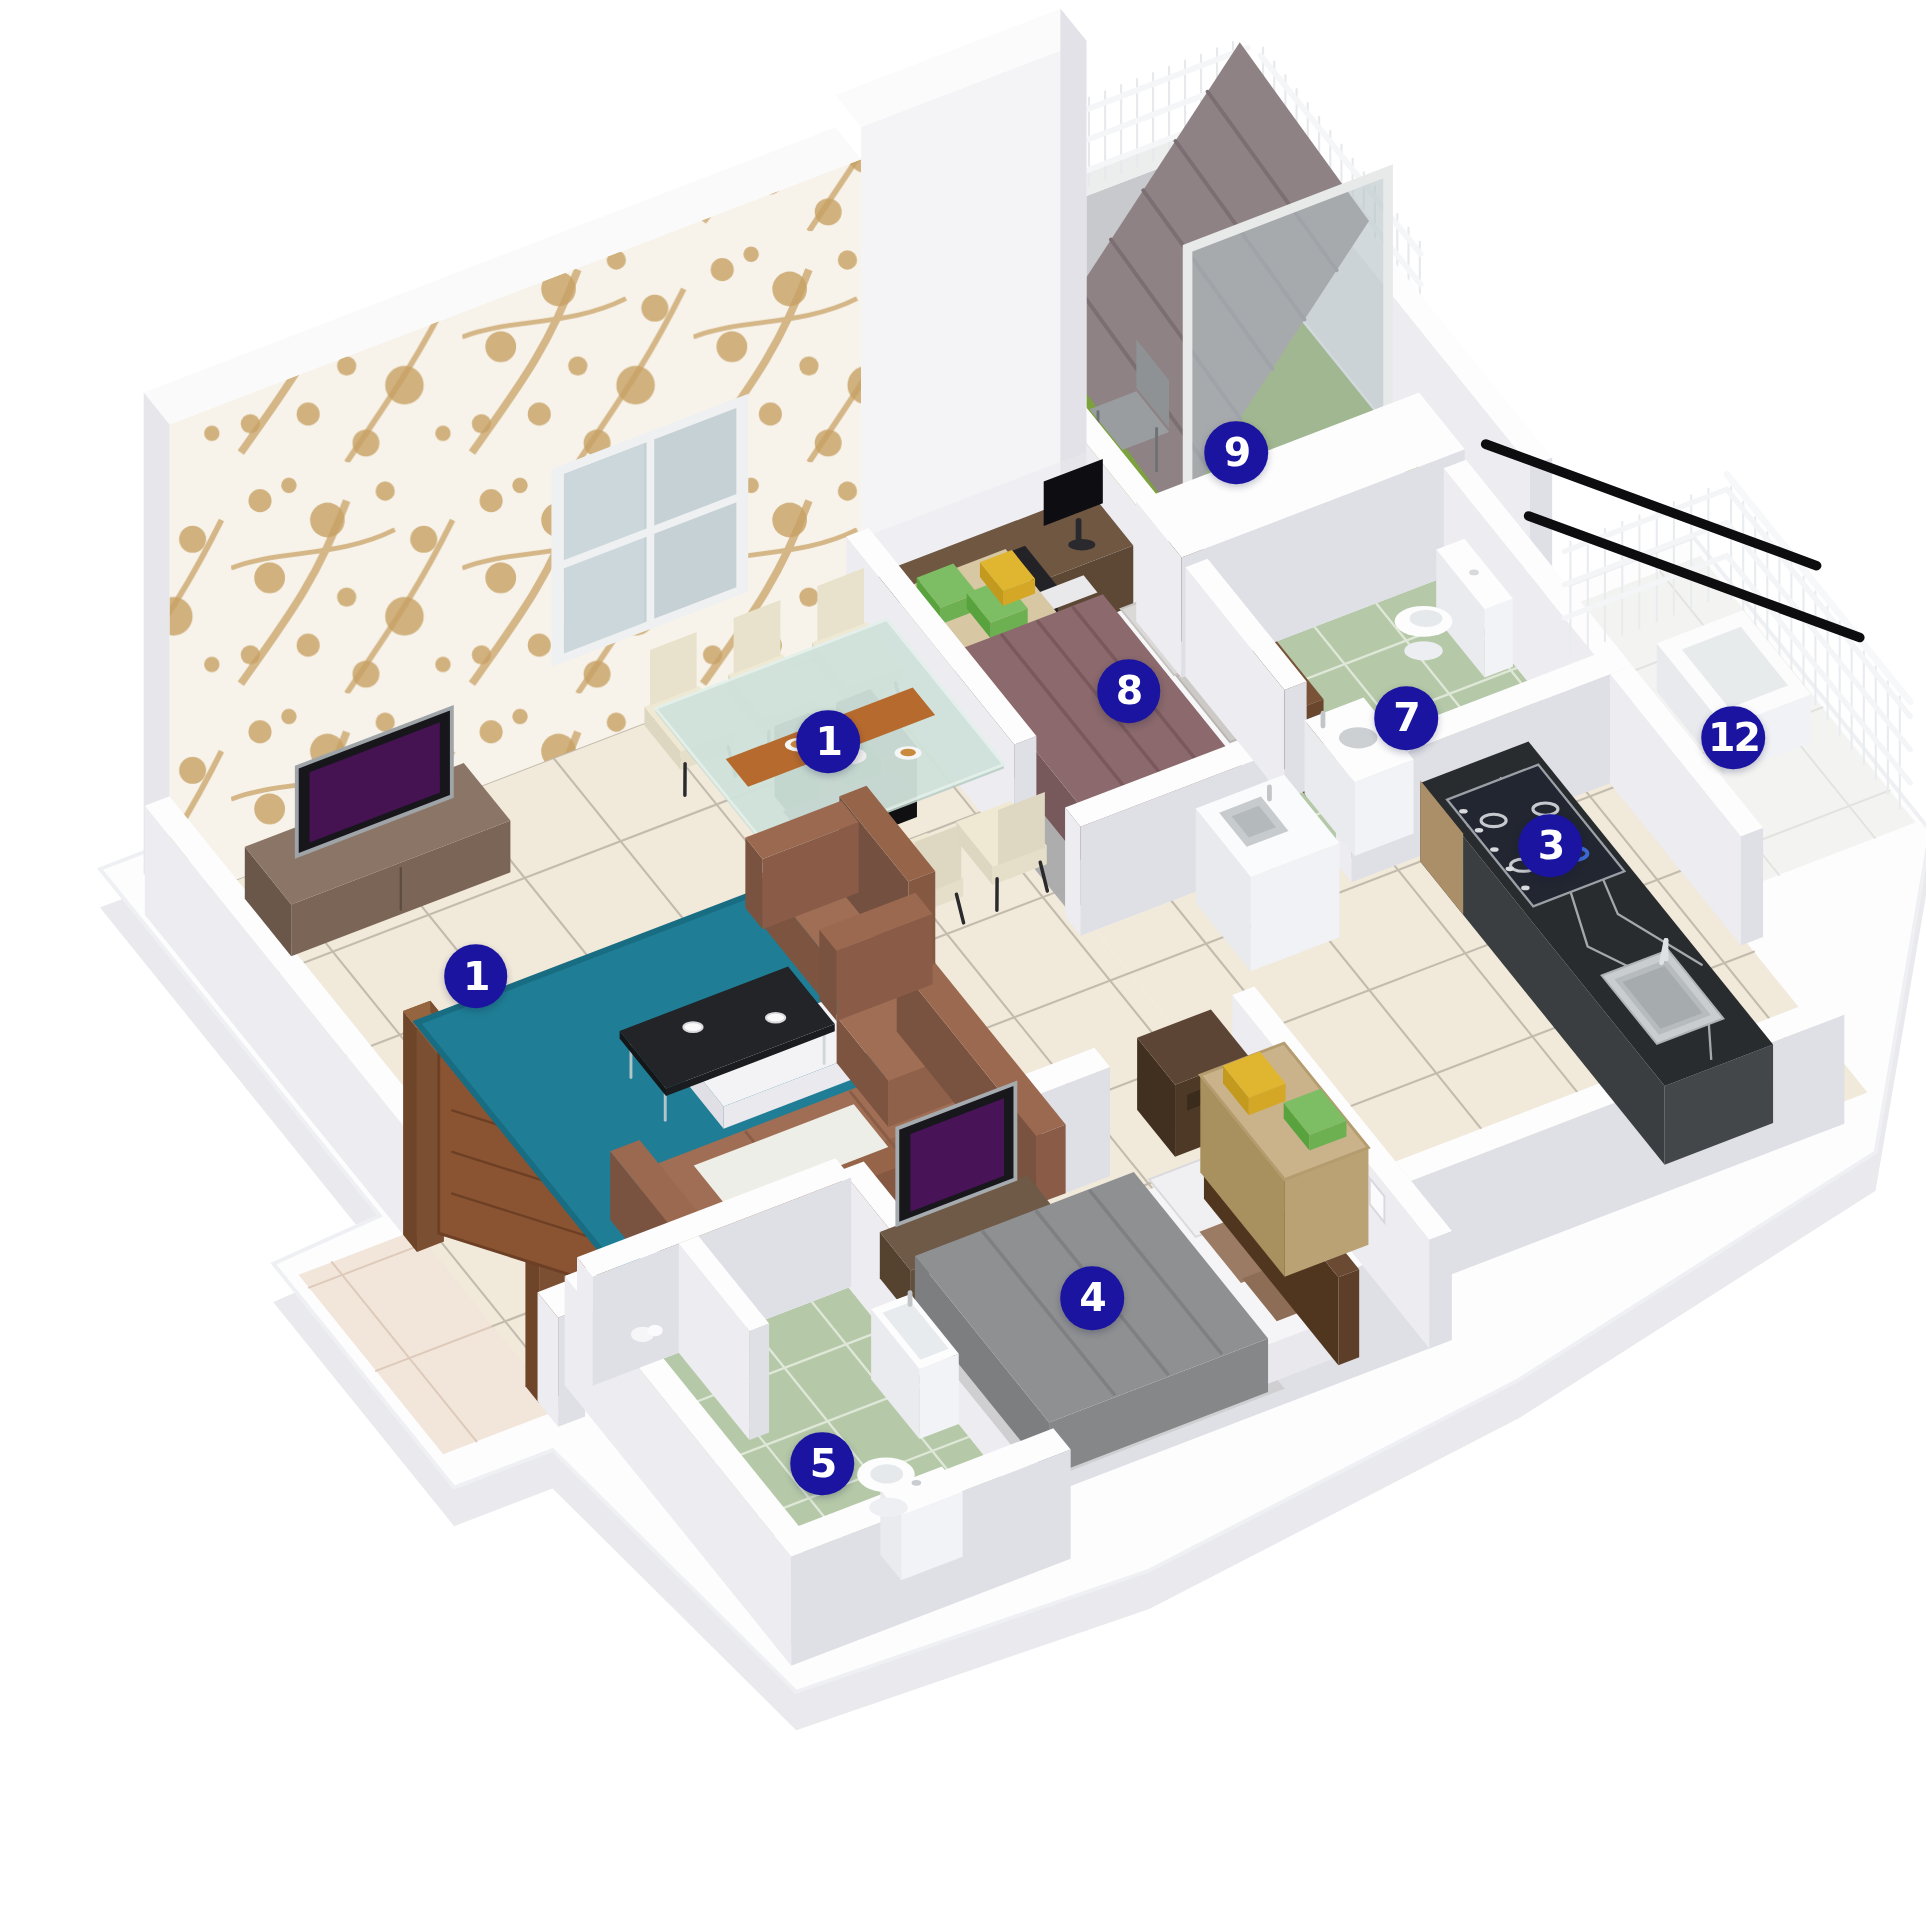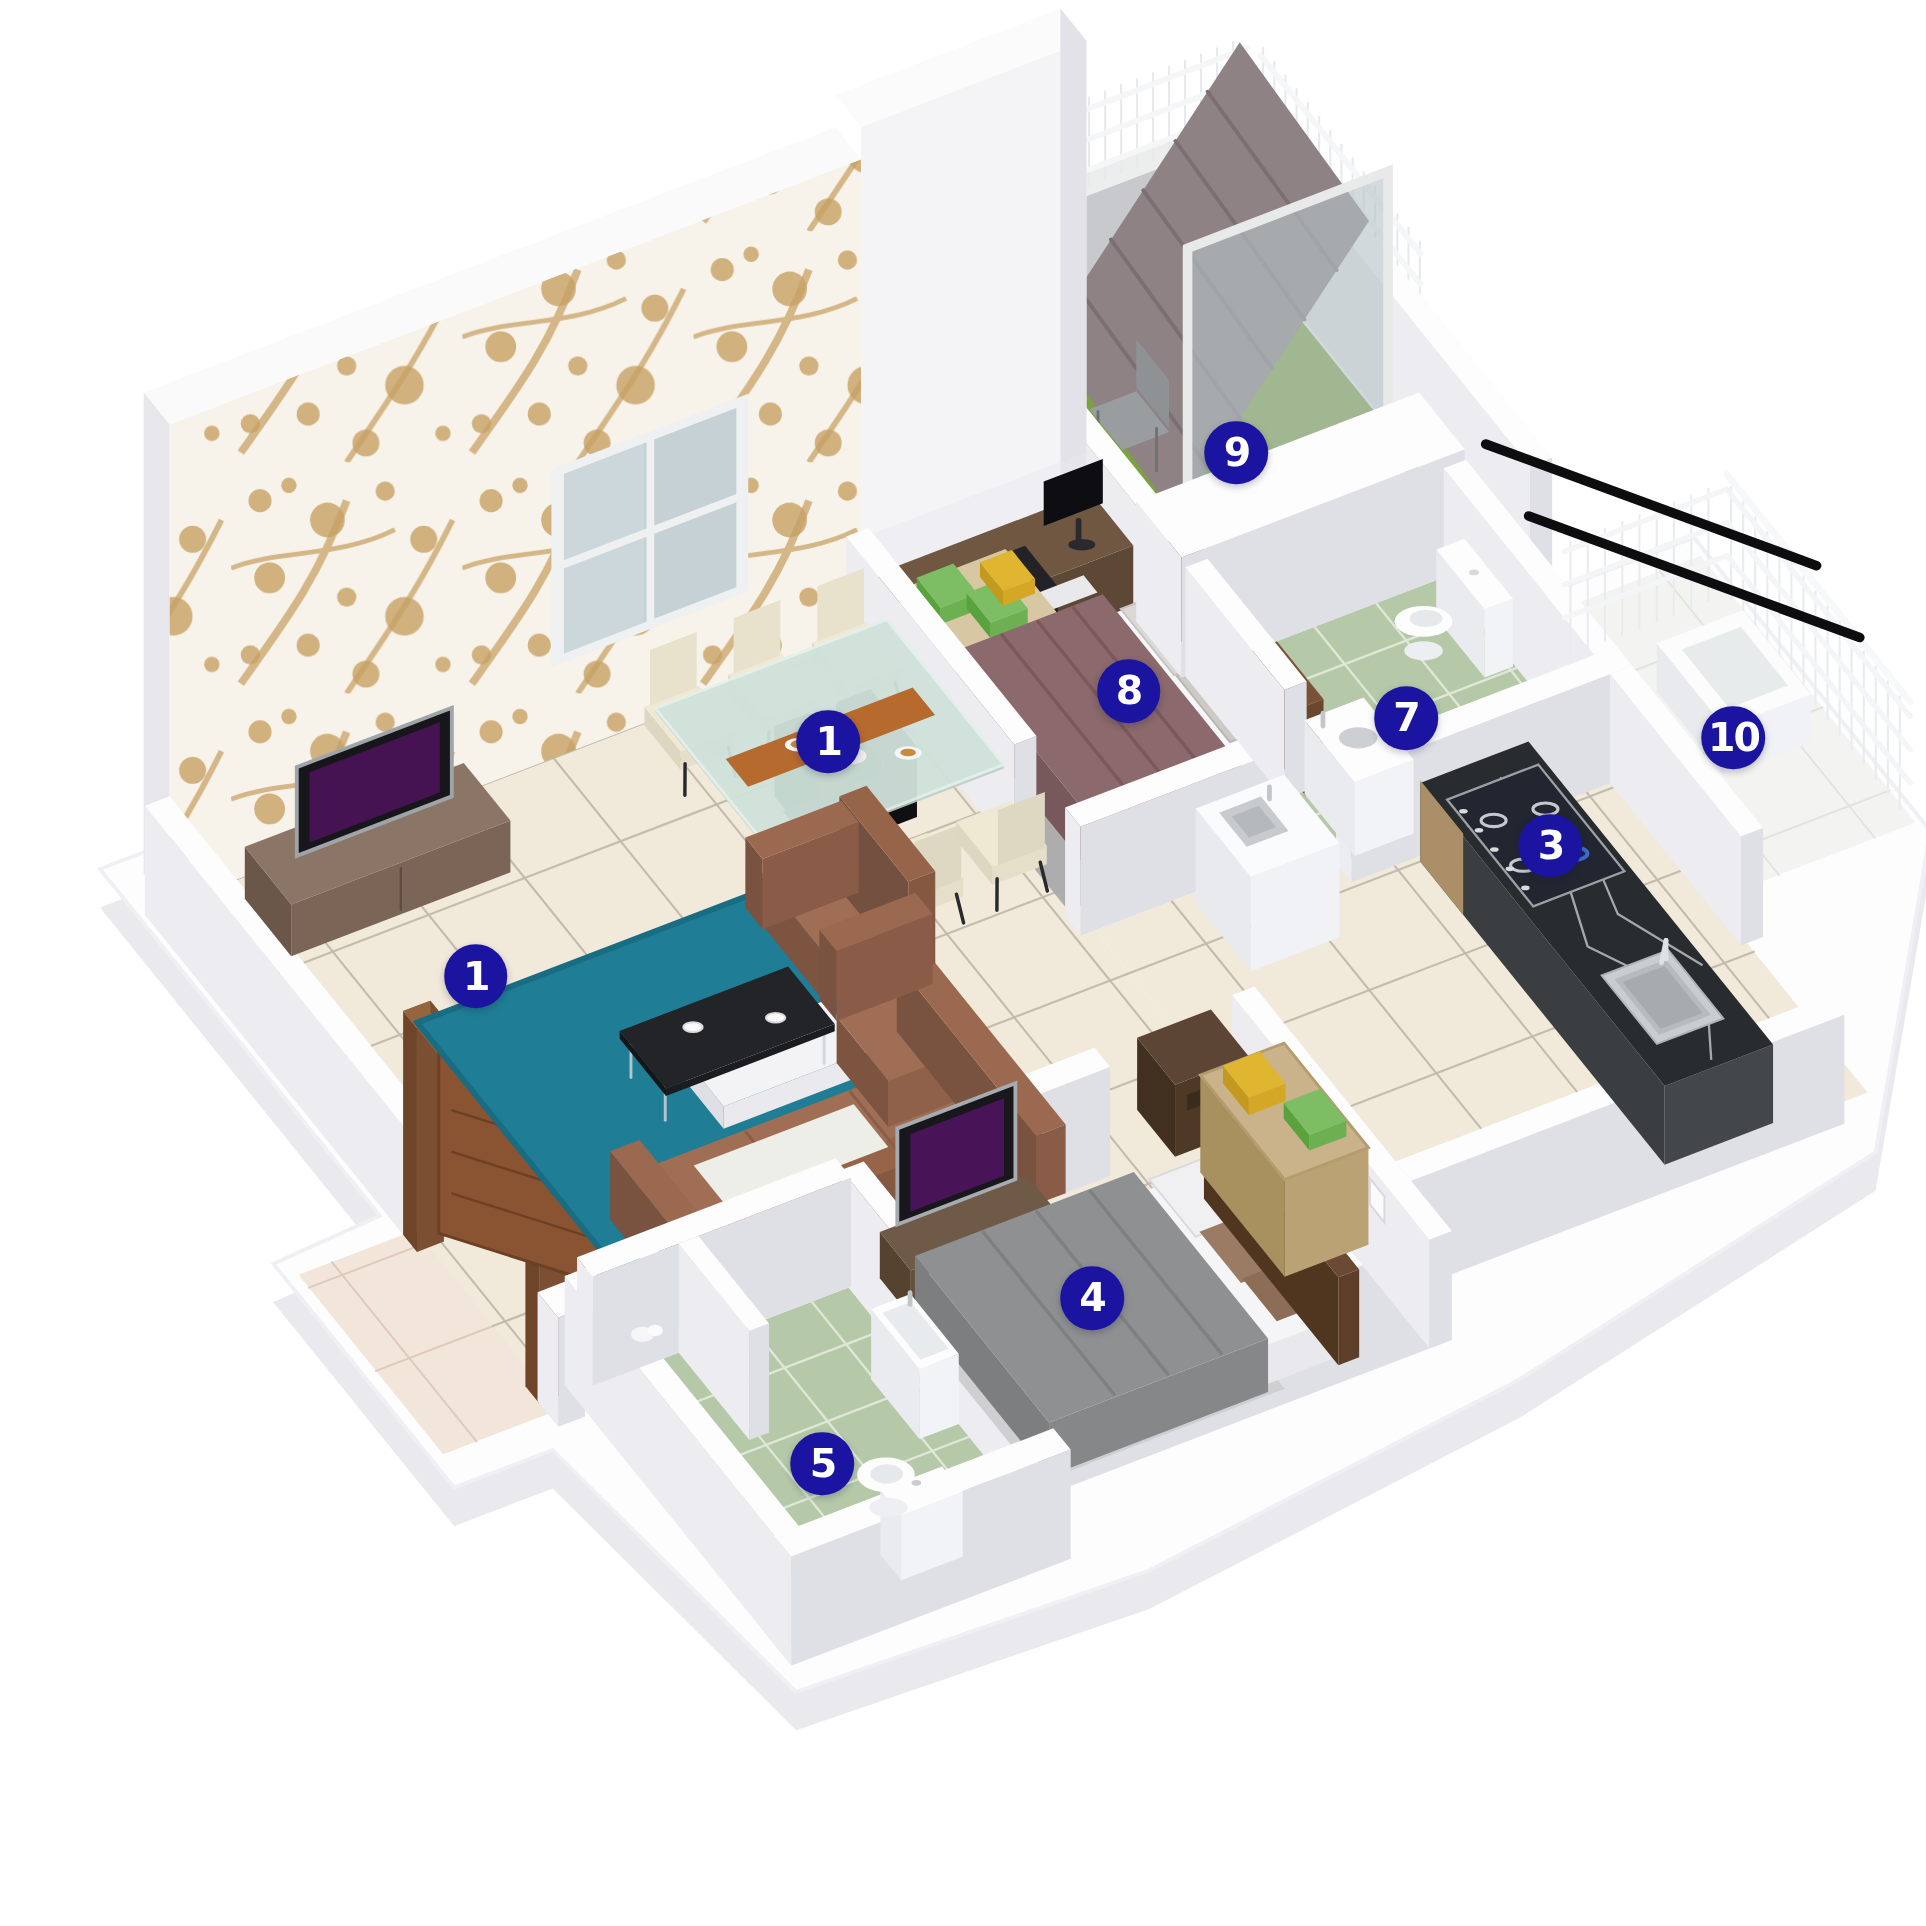--- a/index.html
+++ b/index.html
@@ -632,20 +632,20 @@
       <div class="marker" style="left: 42.7%; top: 76%; background: rgb(26, 20, 160);">
         <span>5</span>
       </div>
       <div class="marker" style="left: 73%; top: 37.3%; background: rgb(26, 20, 160);">
         <span>7</span>
       </div>
       <div class="marker" style="left: 58.6%; top: 35.9%; background: rgb(26, 20, 160);">
         <span>8</span>
       </div>
       <div class="marker" style="left: 90%; top: 38.3%; background: rgb(26, 20, 160);">
-        <span>10</span>
+        <span>12</span>
       </div>
       <div class="marker" style="left: 64.2%; top: 23.5%; background: rgb(26, 20, 160);">
         <span>9</span>
       </div>
     </div>
 </div>
 
 
 </body></html>

